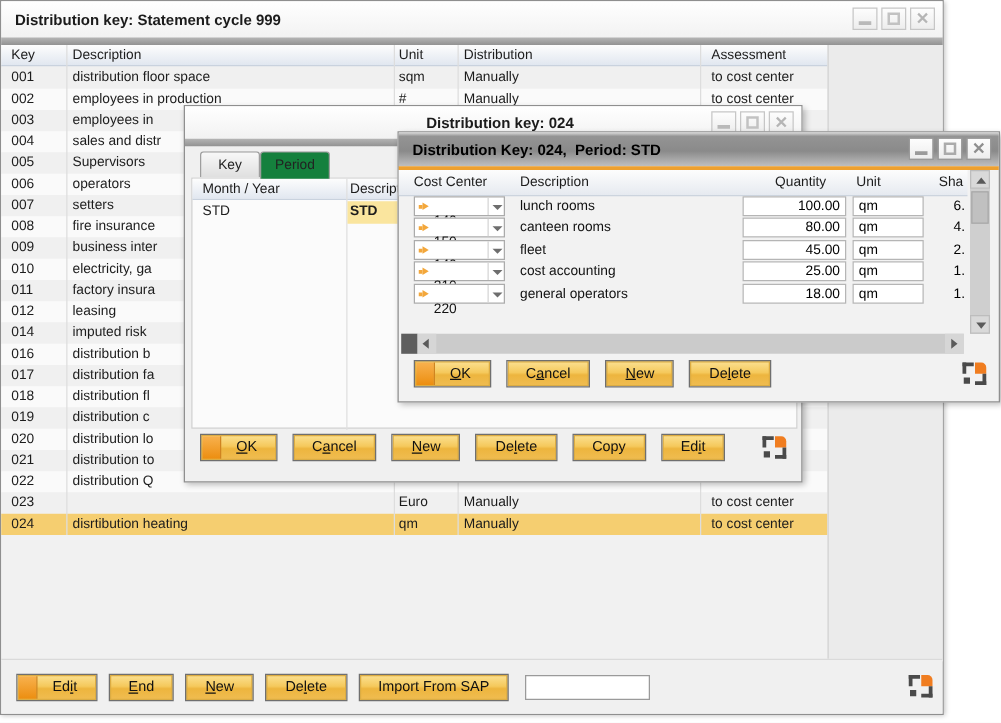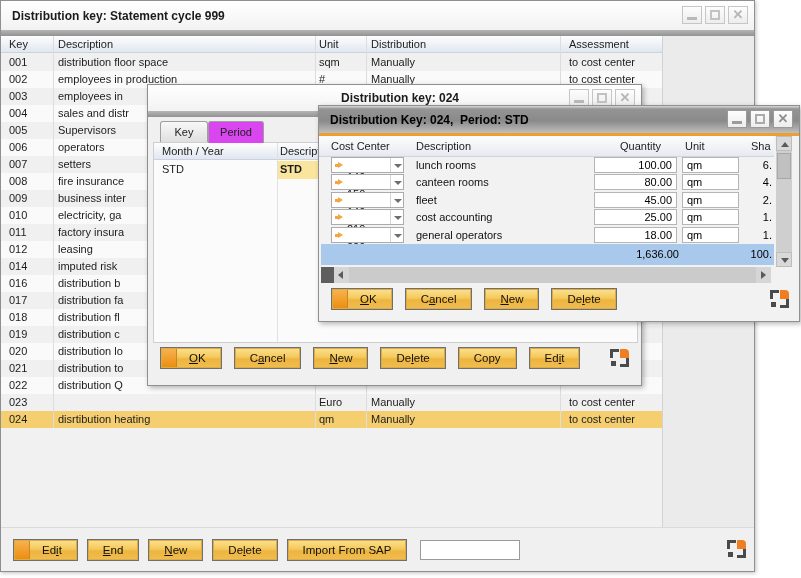--- a/index.html
+++ b/index.html
@@ -57,21 +57,21 @@
   .grip .or { position:absolute; right:0; top:0; width:9px; height:9px; background:#F07D20; border-radius:0 4px 0 0; }
   .grip .bl { position:absolute; left:1px; bottom:1px; width:5px; height:5px; background:#4A4A4A; }
   .grip .br { position:absolute; right:0; bottom:0; width:9px; height:9px; border-bottom:3px solid #4A4A4A; border-right:3px solid #4A4A4A; }
 
   
   #win2 { left:147px; top:84px; width:495px; height:302px; background:#F0F0F0; }
   #win2 .titlebar { height:26px;justify-content:center; }
   #win2 .winbtns { top:4px; }
   #win2 .grayband { top:26px; }
   .tab { position:absolute; top:36px; height:21px; font-size:11px; text-align:center; line-height:20px; border:1px solid #9E9E9E; border-bottom:none; border-radius:3px 3px 0 0; background:linear-gradient(#F8F8F8,#DFDFDF); color:#222; }
-  .tab.active { background:#d946ef; height:22px; z-index:2; font-weight:normal; }
+  .tab.active { background:#15803d; height:22px; z-index:2; font-weight:normal; }
   #w2-table { position:absolute; left:5px; top:57px; width:485px; height:201px; background:#FBFBFB; border:1px solid #CFCFCF; }
   #w2-table .head { position:absolute; left:0; top:0; right:0; height:17px; background:linear-gradient(#FDFDFD,#E1E7F0); border-bottom:1px solid #C9D2DE; }
   #w2-table span { position:absolute; font-size:11px; line-height:17px; color:#1c1c1c; white-space:nowrap; }
   .w2c1 { left:8px; } .w2c2 { left:126px; }
   #w2-row { position:absolute; left:0; top:18px; right:0; height:18px; }
   .w2-desc-cell { position:absolute; left:124px; top:0; width:152px; height:18px; background:#FAE59E; }
   .w2-vdiv { position:absolute; left:123px; top:0; width:1px; height:201px; background:#E0E0E0; }
   #win2 .btnbar { position:absolute; left:12px; top:262px; display:flex; }
   #win2 .grip { right:12px; top:264px; }
 
@@ -457,24 +457,20 @@
           <span class="num">220</span>
           <span class="dd"></span>
         </div>
         <span class="w3desc">general operators</span>
         <div class="qbox">18.00</div>
         <div class="ubox">qm</div>
         <span class="w3share">1.</span>
       </div>
     </div>
 
-  <div id="w3-total">
-    <span class="tq">1,636.00</span>
-    <span class="ts">100.</span>
-  </div>
 
   <div class="vscroll">
     <div class="sbtn" style="top:0;">
         <div class="tri up"></div>
       </div>
     <div class="vthumb"></div>
     <div class="sbtn" style="bottom:0;">
         <div class="tri down"></div>
       </div>
   </div>

